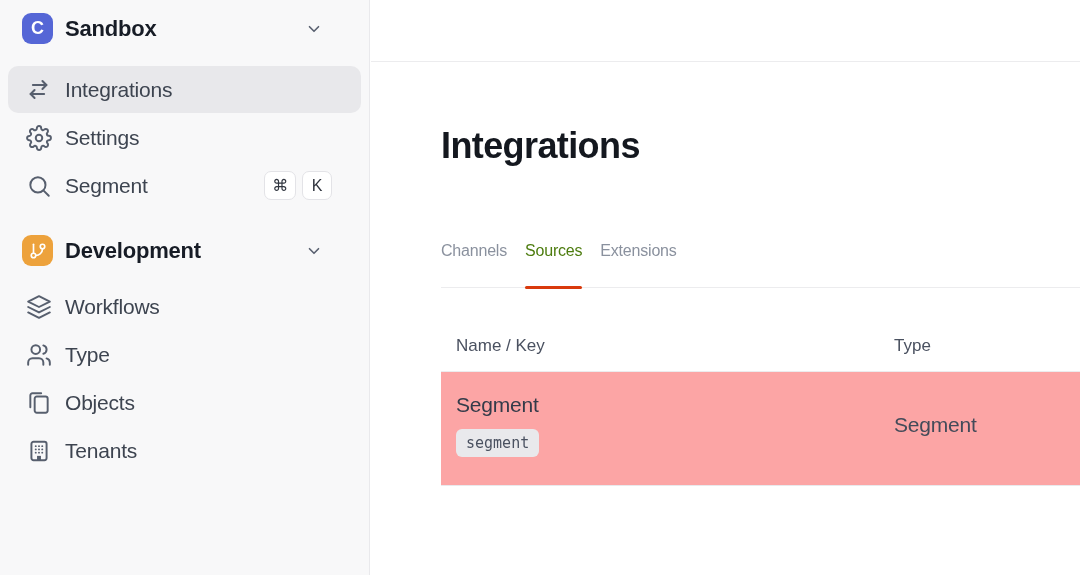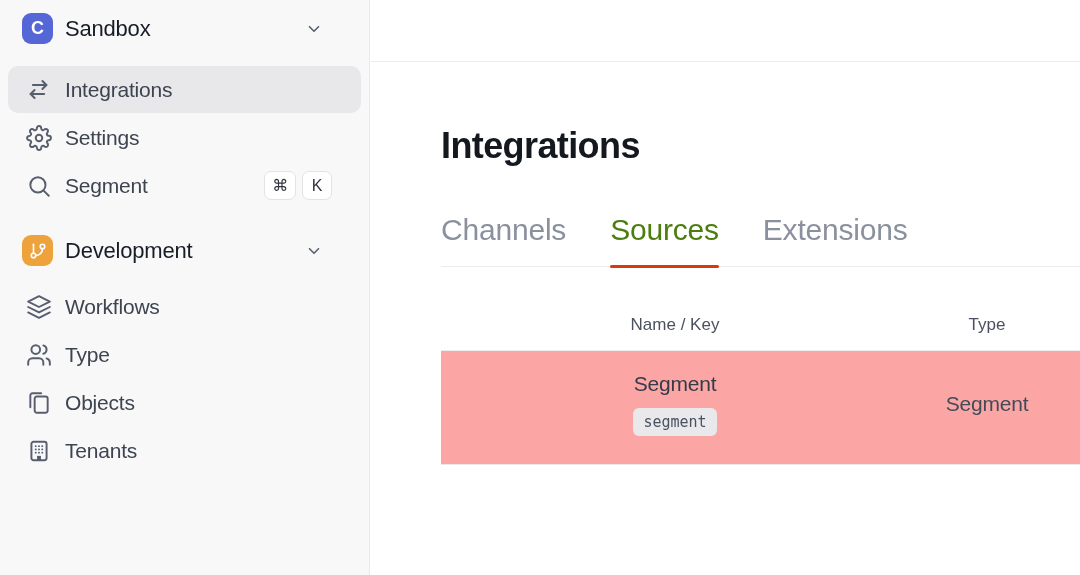--- a/index.html
+++ b/index.html
@@ -27,21 +27,21 @@
     width: 31px; height: 31px; flex: 0 0 31px;
     border-radius: 9px;
     background: #5566d6;
     color: #ffffff;
     font-size: 18px; font-weight: 800;
     display: flex; align-items: center; justify-content: center;
   }
   .logo.dev { background: #eda23c; }
   .ws-name {
     flex: 1;
-    font-size: 22px; font-weight: 400;
+    font-size: 22px; font-weight: 700;
     color: #171c26;
     letter-spacing: -0.2px;
   }
   .chev { flex: 0 0 18px; }
   nav { display: block; }
   .nav-top { margin-top: 9px; }
   .nav-dev { margin-top: 4px; }
   .nav-item {
     display: flex; align-items: center;
     height: 47px;
@@ -80,42 +80,42 @@
     background: #ffffff;
   }
   .page-title {
     margin: 64px 0 0 70px;
     font-size: 36px; line-height: 40px;
     font-weight: 700;
     color: #14181f;
     letter-spacing: -0.6px;
   }
   .tabs {
-    margin: 52px 0 0 70px;
-    display: flex; gap: 44px;
+    margin: 73px 0 0 70px;
+    display: flex; gap: 18px;
     border-bottom: 1px solid #ececee;
-    font-size: 30px;
+    font-size: 16px;
     letter-spacing: -0.2px;
   }
   .tab {
     color: #8a919e;
     line-height: 24px;
     padding-bottom: 24px;
     position: relative;
     cursor: pointer;
   }
   .tab.active { color: #4d7c0f; }
   .tab.active::after {
     content: "";
     position: absolute; left: 0; right: 0; bottom: -2px;
     height: 3px;
     background: #d93a0d;
     border-radius: 2px;
   }
-  .table { margin: 48px 0 0 70px; text-align: center; }
+  .table { margin: 48px 0 0 70px; }
   .thead {
     display: flex;
     padding: 0 0 15px 15px;
     font-size: 17px;
     color: #4a5160;
     border-bottom: 1px solid #ececee;
   }
   .col-name { width: 438px; }
   .col-type { flex: 1; }
   .trow {

